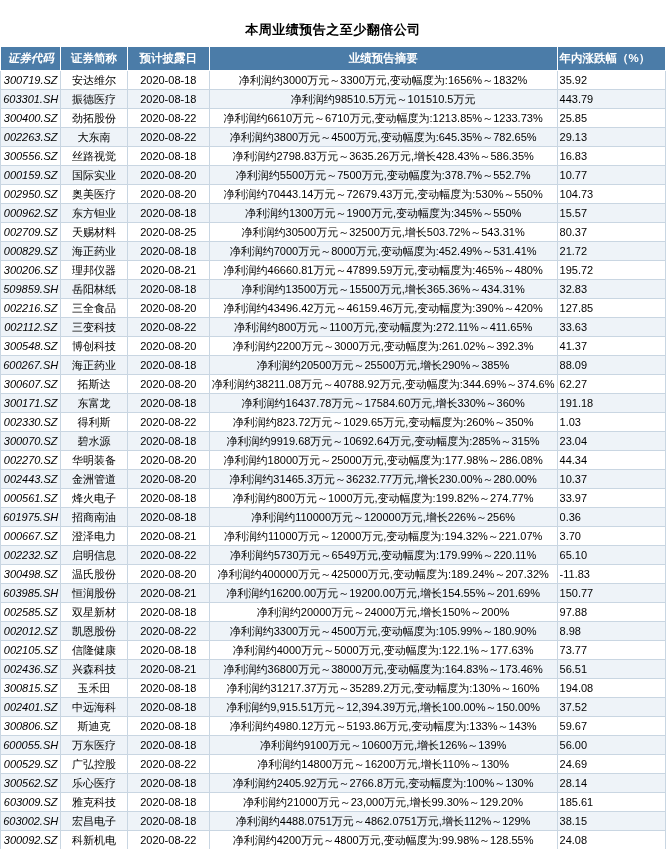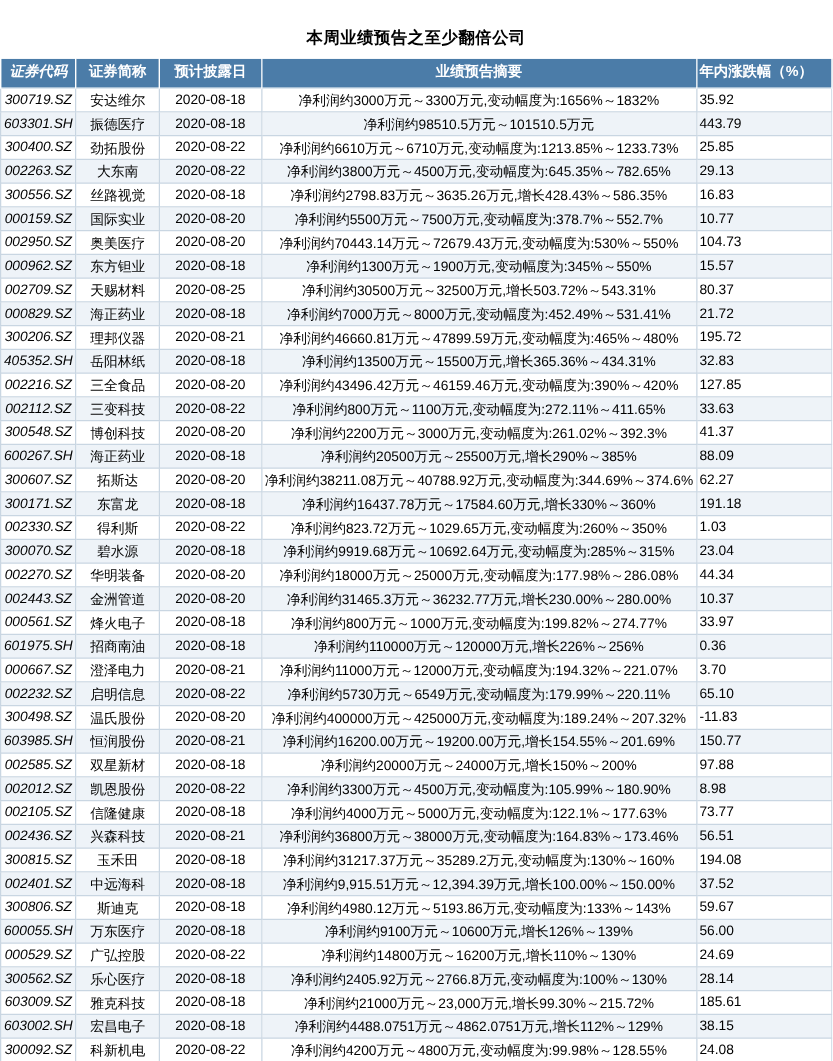--- a/index.html
+++ b/index.html
@@ -143,21 +143,21 @@
           <td class="c4">21.72</td>
         </tr>
         <tr>
           <td class="c0">300206.SZ</td>
           <td class="c1">理邦仪器</td>
           <td class="c2">2020-08-21</td>
           <td class="c3">净利润约46660.81万元～47899.59万元,变动幅度为:465%～480%</td>
           <td class="c4">195.72</td>
         </tr>
         <tr>
-          <td class="c0">405352.SH</td>
+          <td class="c0">509859.SH</td>
           <td class="c1">岳阳林纸</td>
           <td class="c2">2020-08-18</td>
           <td class="c3">净利润约13500万元～15500万元,增长365.36%～434.31%</td>
           <td class="c4">32.83</td>
         </tr>
         <tr>
           <td class="c0">002216.SZ</td>
           <td class="c1">三全食品</td>
           <td class="c2">2020-08-20</td>
           <td class="c3">净利润约43496.42万元～46159.46万元,变动幅度为:390%～420%</td>
@@ -335,21 +335,21 @@
           <td class="c0">300562.SZ</td>
           <td class="c1">乐心医疗</td>
           <td class="c2">2020-08-18</td>
           <td class="c3">净利润约2405.92万元～2766.8万元,变动幅度为:100%～130%</td>
           <td class="c4">28.14</td>
         </tr>
         <tr>
           <td class="c0">603009.SZ</td>
           <td class="c1">雅克科技</td>
           <td class="c2">2020-08-18</td>
-          <td class="c3">净利润约21000万元～23,000万元,增长99.30%～215.72%</td>
+          <td class="c3">净利润约21000万元～23,000万元,增长99.30%～129.20%</td>
           <td class="c4">185.61</td>
         </tr>
         <tr>
           <td class="c0">603002.SH</td>
           <td class="c1">宏昌电子</td>
           <td class="c2">2020-08-18</td>
           <td class="c3">净利润约4488.0751万元～4862.0751万元,增长112%～129%</td>
           <td class="c4">38.15</td>
         </tr>
         <tr>

